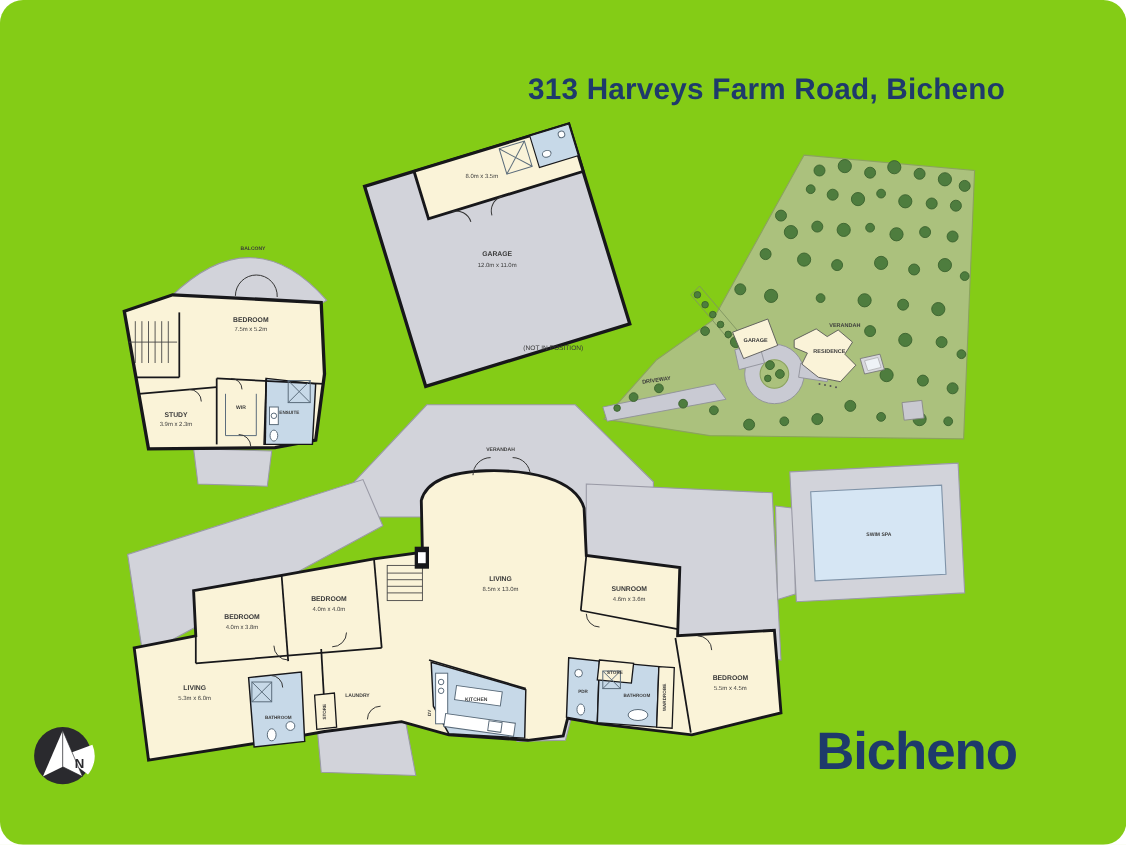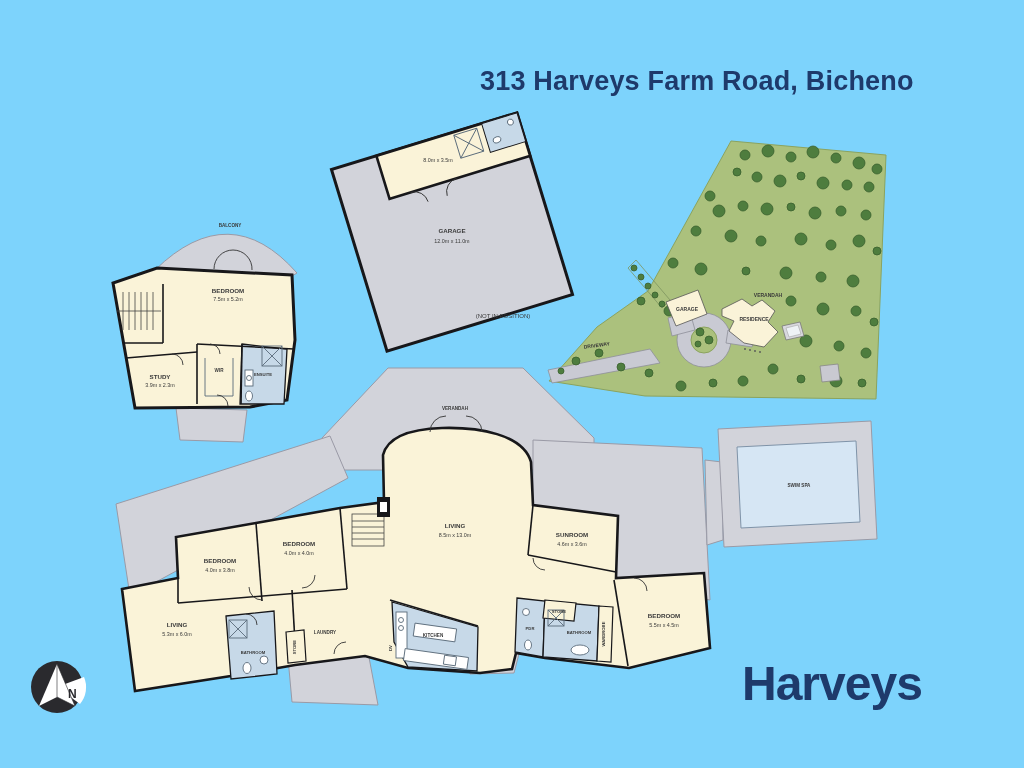--- a/index.html
+++ b/index.html
@@ -1,17 +1,17 @@
 <!DOCTYPE html>
 <html><head>
 <meta charset="utf-8">
 <style>
   html,body{margin:0;padding:0;background:#ffffff;}
-  #canvas{position:relative;width:1024px;height:768px;background:#7dd3fc;overflow:hidden;
-          font-family:"Liberation Sans",sans-serif;}
+  #canvas{position:relative;width:1024px;height:768px;background:#84cc16;overflow:hidden;
+          font-family:"Liberation Sans",sans-serif;border-radius:21px;}
   #plan-svg{position:absolute;left:0;top:0;}
   .page-title{position:absolute;left:480px;top:66px;width:460px;
               font-size:27px;font-weight:700;color:#1e3a6b;letter-spacing:.2px;}
   .brand{position:absolute;left:742px;top:656px;font-size:48px;font-weight:700;
          color:#1e3a6b;letter-spacing:-1px;}
   
   .cream{fill:#faf3d8;stroke:#17171a;stroke-width:2.6;stroke-linejoin:miter;}
   .cream3{fill:#faf3d8;stroke:#17171a;stroke-width:3;}
   .cream-thin{fill:#faf3d8;stroke:#17171a;stroke-width:1.2;}
   .gray{fill:#d2d3da;stroke:#9a9aa6;stroke-width:1;}
@@ -313,14 +313,14 @@
 
     <g>
       <circle cx="57" cy="687" r="26" fill="#2a2a2e"></circle>
       <path d="M 57,687 L 84,677 A 26 26 0 0 1 80,704 Z" fill="#ffffff"></path>
       <polygon points="57,664 39,706 57,697" fill="#ffffff"></polygon>
       <polygon points="57,664 75,706 57,697" fill="#ffffff" stroke="#2a2a2e" stroke-width="0.6"></polygon>
       <text class="north" x="68" y="698">N</text>
     </g>
   </svg>
 
-  <div class="brand">Harveys</div>
+  <div class="brand">Bicheno</div>
 </div>
 
 </body></html>

